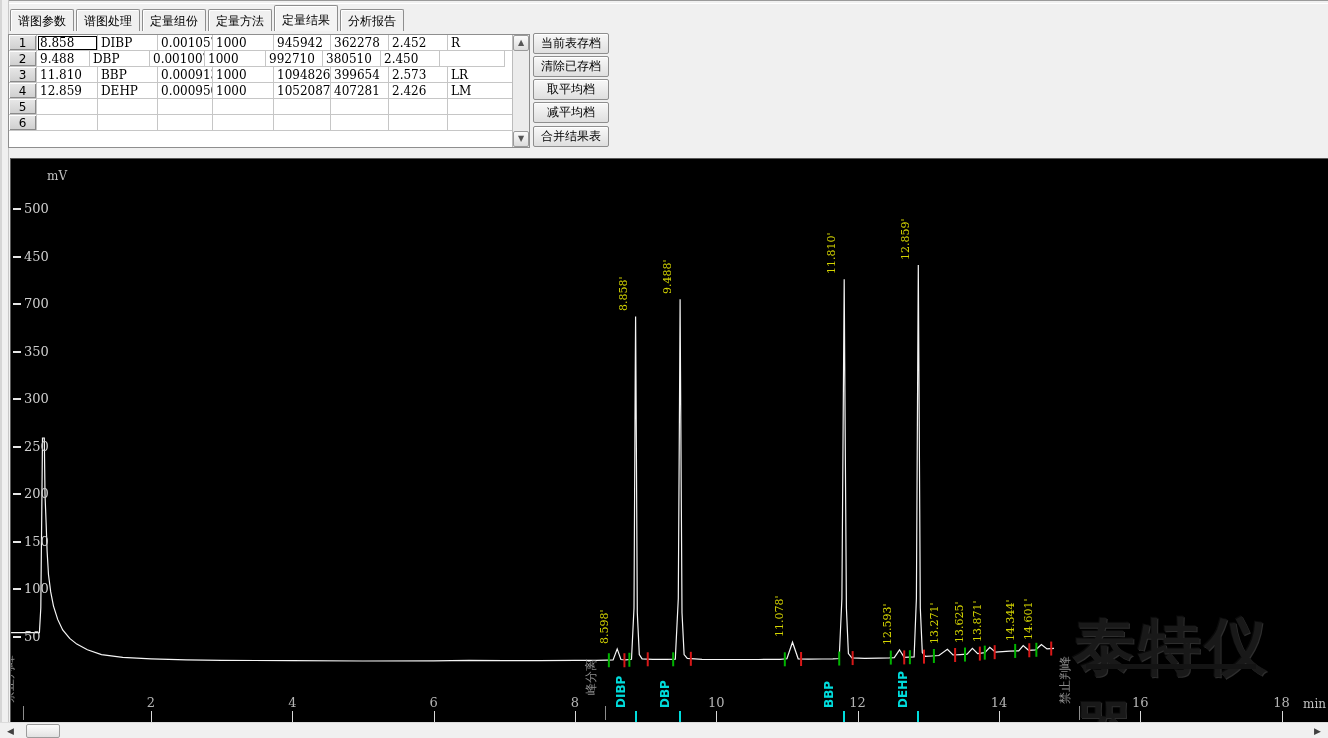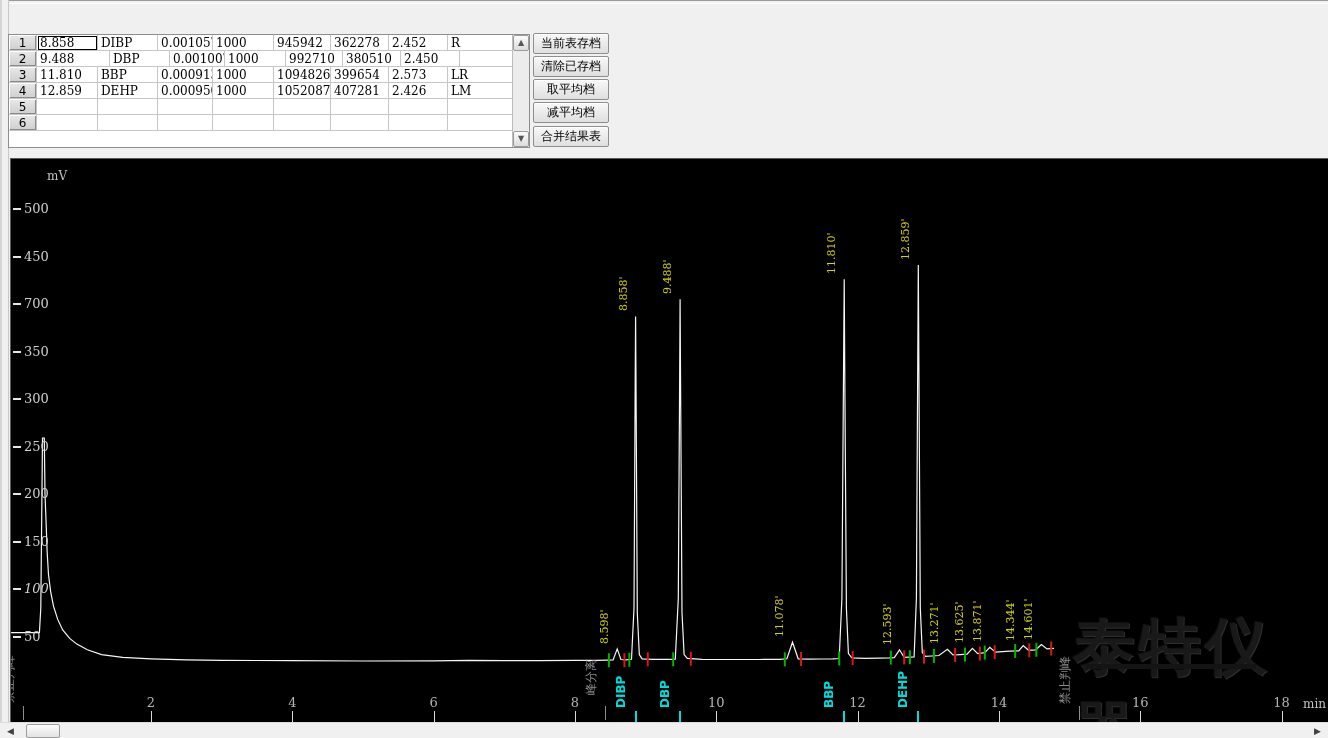--- a/index.html
+++ b/index.html
@@ -74,37 +74,45 @@
     background:linear-gradient(#fdfdfd,#e2e2e2); border:1px solid #9c9c9c; border-radius:2px; }
 </style>
 </head>
 <body>
 
 <div id="win">
 
   <div class="top-edge"></div>
   <div class="left-strip"></div>
 
+  <div class="tabbar">
+    <div class="tab">谱图参数</div>
+    <div class="tab">谱图处理</div>
+    <div class="tab">定量组份</div>
+    <div class="tab">定量方法</div>
+    <div class="tab active">定量结果</div>
+    <div class="tab">分析报告</div>
+  </div>
 
   <div class="table-panel">
     <div id="tbl">
         <div class="trow">
           <div class="tcell rownum" style="width: 28px;">1</div>
           <div class="tcell focused" style="width: 61px;">8.858</div>
           <div class="tcell" style="width: 60px;">DIBP</div>
           <div class="tcell" style="width: 55px;">0.00105715</div>
           <div class="tcell" style="width: 61px;">1000</div>
           <div class="tcell" style="width: 57px;">945942</div>
           <div class="tcell" style="width: 58px;">362278</div>
           <div class="tcell" style="width: 59px;">2.452</div>
           <div class="tcell" style="width: 65px;">R</div>
         </div>
         <div class="trow">
           <div class="tcell rownum" style="width: 28px;">2</div>
-          <div class="tcell" style="width: 73px;">9.488</div>
+          <div class="tcell" style="width: 53px;">9.488</div>
           <div class="tcell" style="width: 60px;">DBP</div>
           <div class="tcell" style="width: 55px;">0.00100734</div>
           <div class="tcell" style="width: 61px;">1000</div>
           <div class="tcell" style="width: 57px;">992710</div>
           <div class="tcell" style="width: 58px;">380510</div>
           <div class="tcell" style="width: 59px;">2.450</div>
           <div class="tcell" style="width: 65px;"></div>
         </div>
         <div class="trow">
           <div class="tcell rownum" style="width: 28px;">3</div>
@@ -205,21 +213,21 @@
       <div class="ylab" style="top: 184.5px;">350</div>
       <div class="ydash" style="top: 239px;"></div>
       <div class="ylab" style="top: 232px;">300</div>
       <div class="ydash" style="top: 286.5px;"></div>
       <div class="ylab" style="top: 279.5px;">250</div>
       <div class="ydash" style="top: 334px;"></div>
       <div class="ylab" style="top: 327px;">200</div>
       <div class="ydash" style="top: 381.5px;"></div>
       <div class="ylab" style="top: 374.5px;">150</div>
       <div class="ydash" style="top: 429px;"></div>
-      <div class="ylab" style="top: 422px; font-style: italic;">100</div>
+      <div class="ylab" style="top: 422px;">100</div>
       <div class="ydash" style="top: 476.5px;"></div>
       <div class="ylab" style="top: 469.5px;">50</div>
       <div class="xtick" style="left: 140px; top: 552px;"></div>
       <div class="xlab" style="left: 140px; top: 536px;">2</div>
       <div class="xtick" style="left: 281.32px; top: 552px;"></div>
       <div class="xlab" style="left: 281.32px; top: 536px;">4</div>
       <div class="xtick" style="left: 422.64px; top: 552px;"></div>
       <div class="xlab" style="left: 422.64px; top: 536px;">6</div>
       <div class="xtick" style="left: 563.96px; top: 552px;"></div>
       <div class="xlab" style="left: 563.96px; top: 536px;">8</div>

